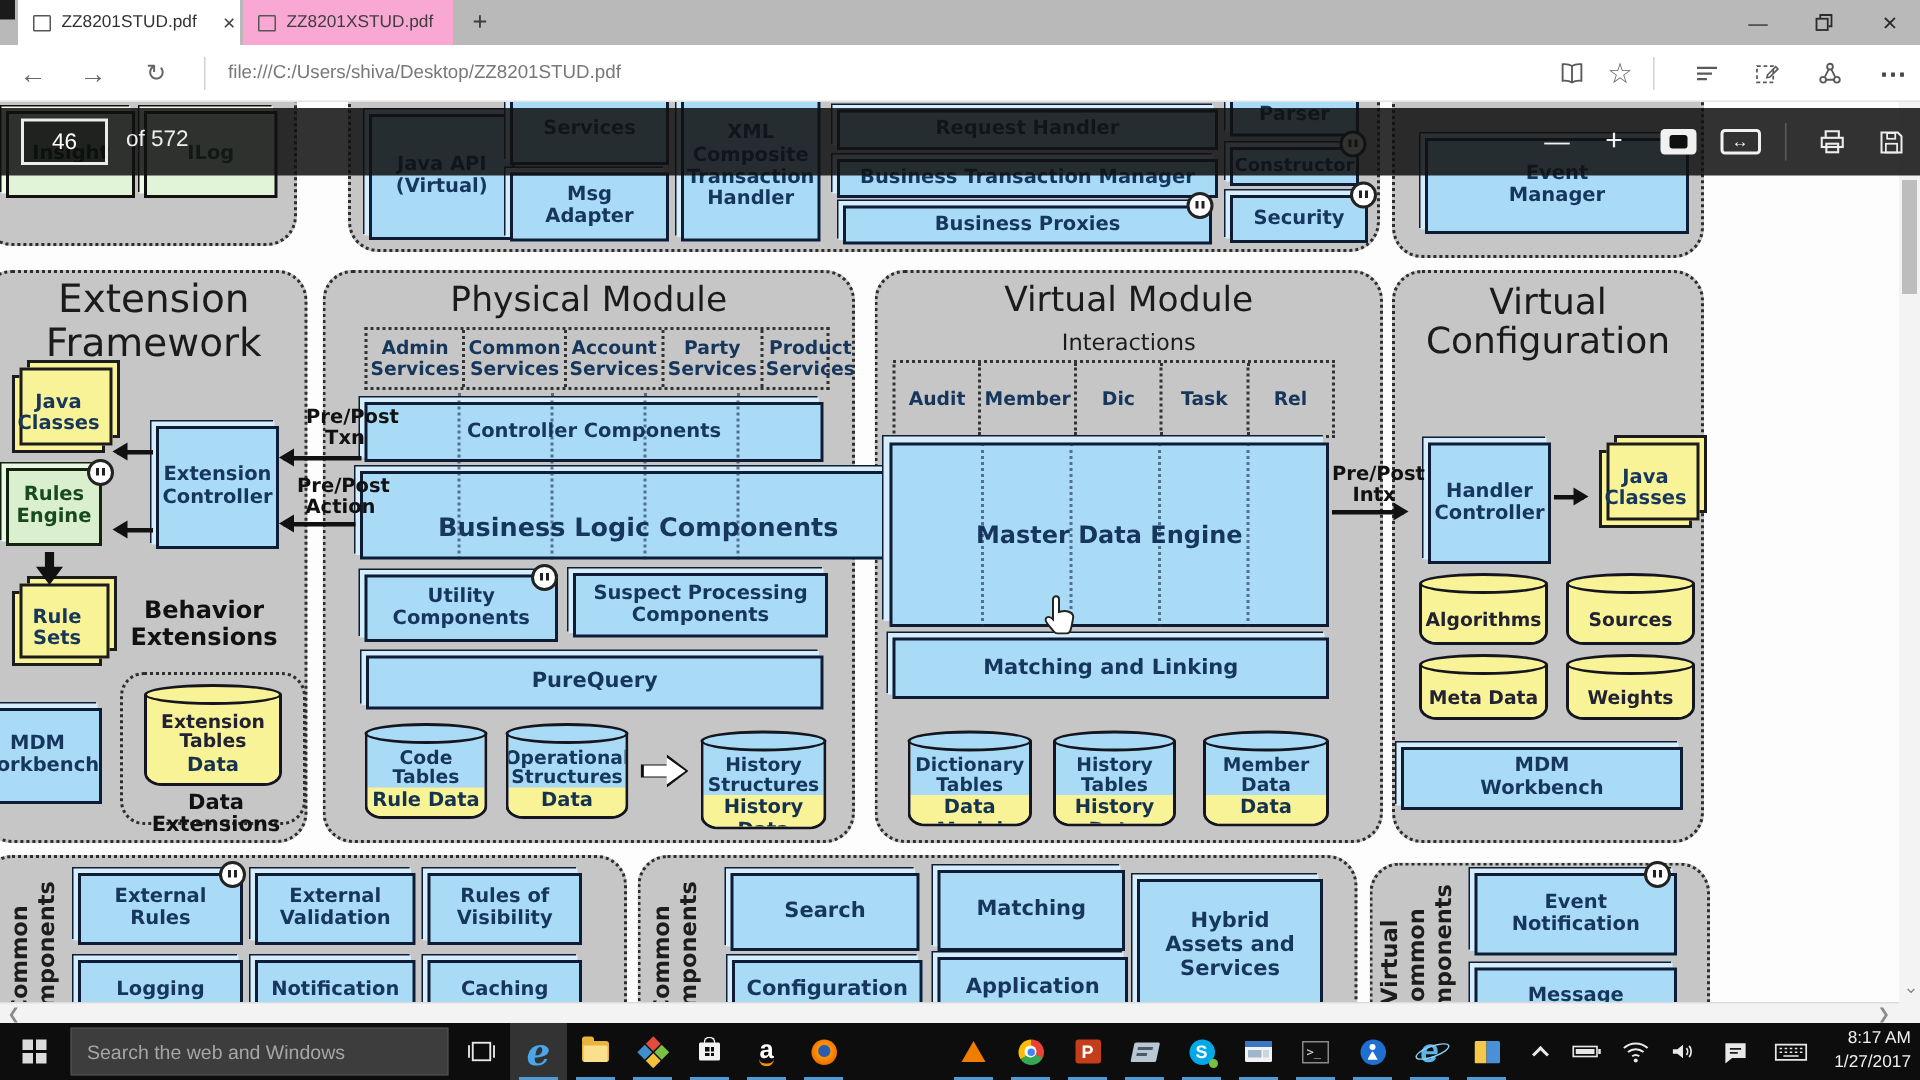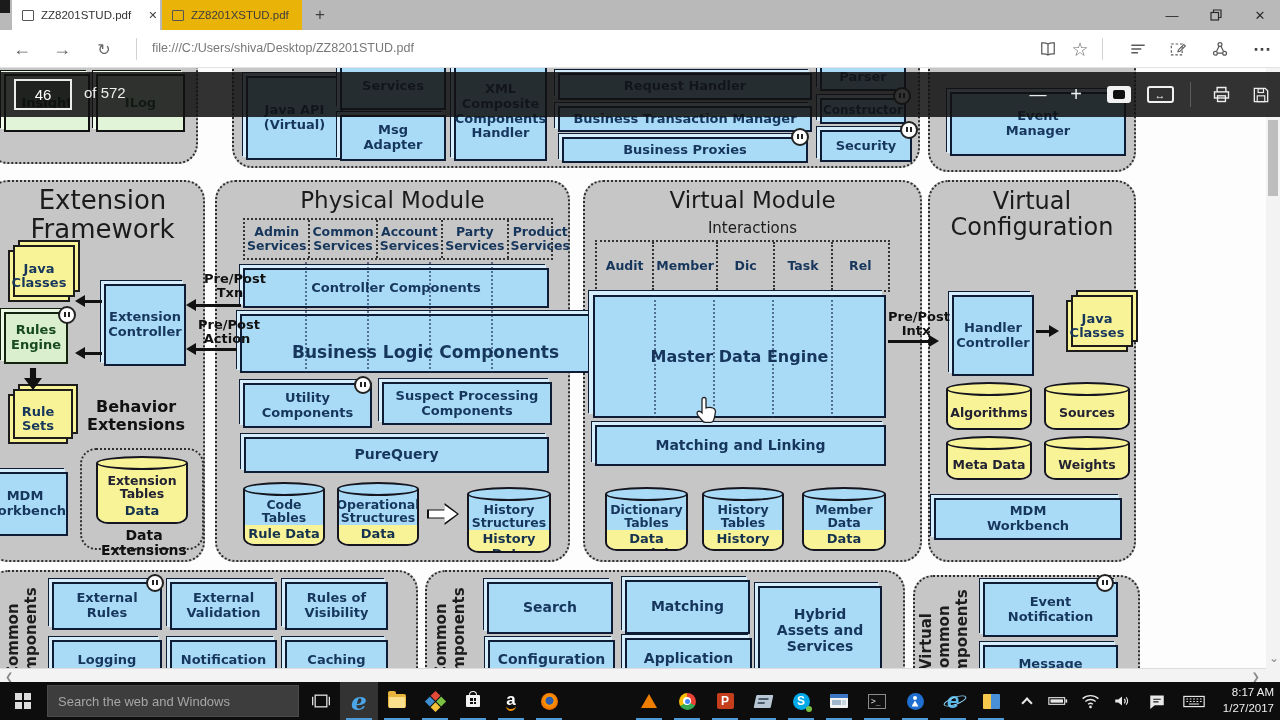--- a/index.html
+++ b/index.html
@@ -2,21 +2,21 @@
 <html><head>
 <meta charset="utf-8">
 <style>
   *{margin:0;padding:0;box-sizing:border-box}
   html,body{width:1280px;height:720px;overflow:hidden;font-family:"Liberation Sans",sans-serif;background:#fff}
   
   #tabbar{position:absolute;left:0;top:0;width:1280px;height:30px;background:#b9b9b9}
   .notch{position:absolute;left:0;top:0;width:10px;height:13px;background:#1b1b1b}
   .tab{position:absolute;top:0;height:30px;display:flex;align-items:center;gap:7px;padding:0 10px;font-size:11.5px;color:#333}
   .tab.active{background:#fff}
-  .tab.inactive{background:#eab308;color:#3d3d3d}
+  .tab.inactive{background:#f9a8d4;color:#3d3d3d}
   .docico{width:12px;height:11px;border:1.4px solid #555;border-radius:1px;position:relative;flex:none}
   .tabx{margin-left:10px;color:#444;font-size:11px;cursor:default}
   #addrbar{position:absolute;left:0;top:30px;width:1280px;height:38px;background:#fff;border-bottom:1px solid #e2e2e2}
   .navico{position:absolute;top:8px;width:24px;height:22px;display:flex;align-items:center;justify-content:center;color:#666;font-size:18px}
   .vsep{position:absolute;width:1px;background:#d2d2d2}
   #url{position:absolute;left:152px;top:11px;font-size:12.5px;color:#787878;width:560px;white-space:nowrap;overflow:hidden}
   .winbtn{position:absolute;top:0;width:40px;height:30px;display:flex;align-items:center;justify-content:center;color:#2b2b2b;font-size:13px}
   
   #pdfarea{position:absolute;left:0;top:68px;width:1280px;height:614px;background:#fdfdfd;overflow:hidden}
   .sec{position:absolute;background:#c6c6c6;border:2.5px dotted #2e2e2e;border-radius:20px;z-index:1}
@@ -136,21 +136,21 @@
   <div class="box ltgreen" style="left:96px;top:6px;width:89px;height:58px">ILog</div>
 
   <div class="sec" style="left:232px;top:-26px;width:688px;height:126px"></div>
   <div class="box" style="left:246px;top:8px;width:97px;height:84px">Java API
 (Virtual)</div>
   <div class="box" style="left:340px;top:-6px;width:106px;height:48px">Services</div>
   <div class="box" style="left:340px;top:47px;width:106px;height:46px">Msg
 Adapter</div>
   <div class="box" style="left:454px;top:-6px;width:93px;height:99px">XML
 Composite
-Components
+Transaction
 Handler</div>
   <div class="box" style="left:558px;top:5px;width:254px;height:27px">Request Handler</div>
   <div class="box" style="left:558px;top:38px;width:254px;height:26px">Business Transaction Manager</div>
   <div class="box" style="left:562px;top:69px;width:246px;height:26px">Business Proxies</div>
   <div class="plug" style="left:791px;top:60px"></div>
   <div class="box" style="left:820px;top:-4px;width:86px;height:27px">Parser</div>
   <div class="box" style="left:820px;top:30px;width:86px;height:26px;font-size:12px">Constructor</div>
   <div class="plug" style="left:893px;top:19px"></div>
   <div class="box" style="left:820px;top:62px;width:92px;height:32px">Security</div>
   <div class="plug" style="left:900px;top:53px"></div>

